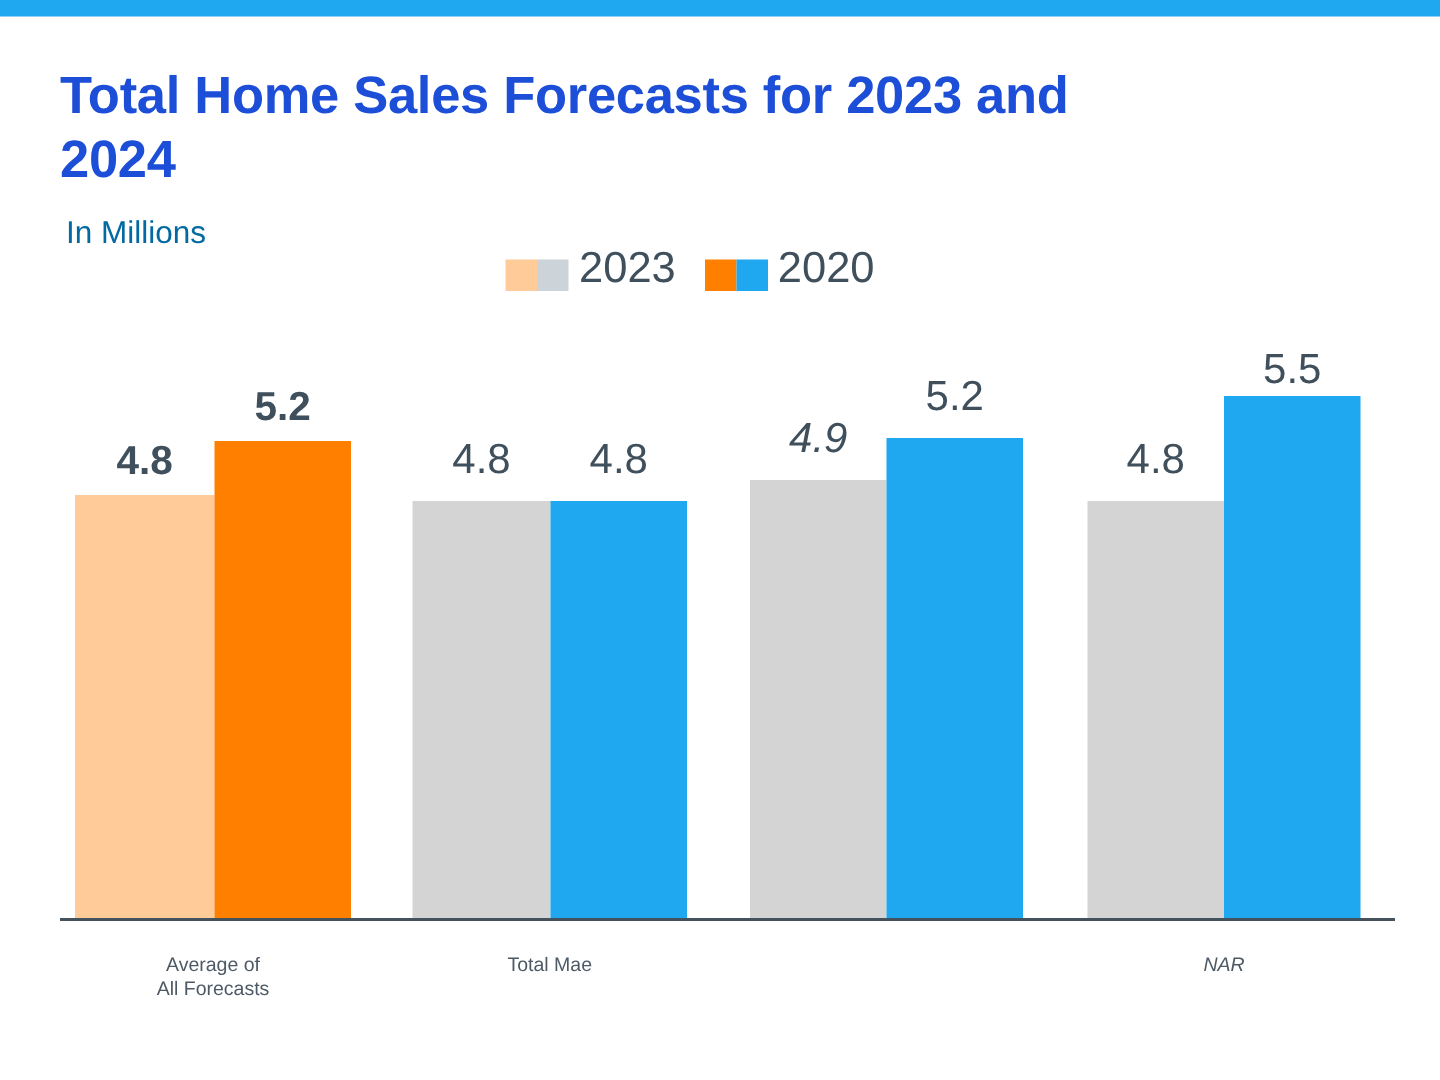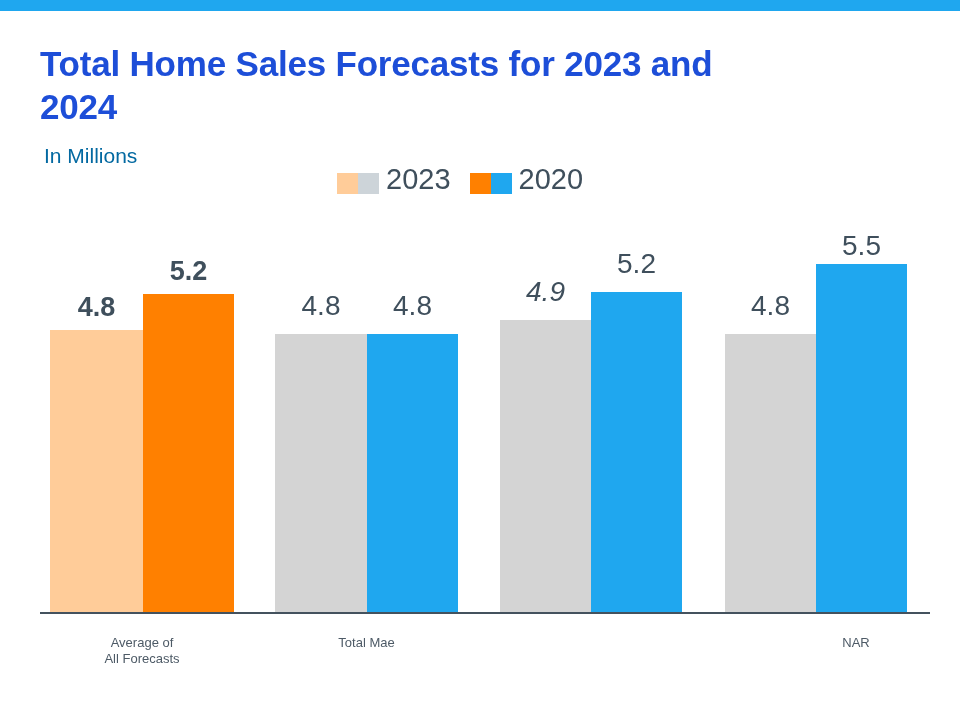--- a/index.html
+++ b/index.html
@@ -165,16 +165,16 @@
   <div class="bar" style="left:591px; width:91px; height:320px; background:#1fa7ef;"></div>
   <div class="bar-value" style="left:591px; width:91px; top:250px;">5.2</div>
 
 
   <div class="bar" style="left:725px; width:91px; height:278px; background:#d4d4d4;"></div>
   <div class="bar-value" style="left:725px; width:91px; top:292px;">4.8</div>
 
   <div class="bar" style="left:816px; width:91px; height:348px; background:#1fa7ef;"></div>
   <div class="bar-value" style="left:816px; width:91px; top:232px;">5.5</div>
 
-  <div class="cat-label" style="left:765px; width:182px;">
+  <div class="cat-label" style="left:725px; width:182px;font-style:italic;">
     <div>NAR</div>
   </div>
 </div>
 
 </body></html>

